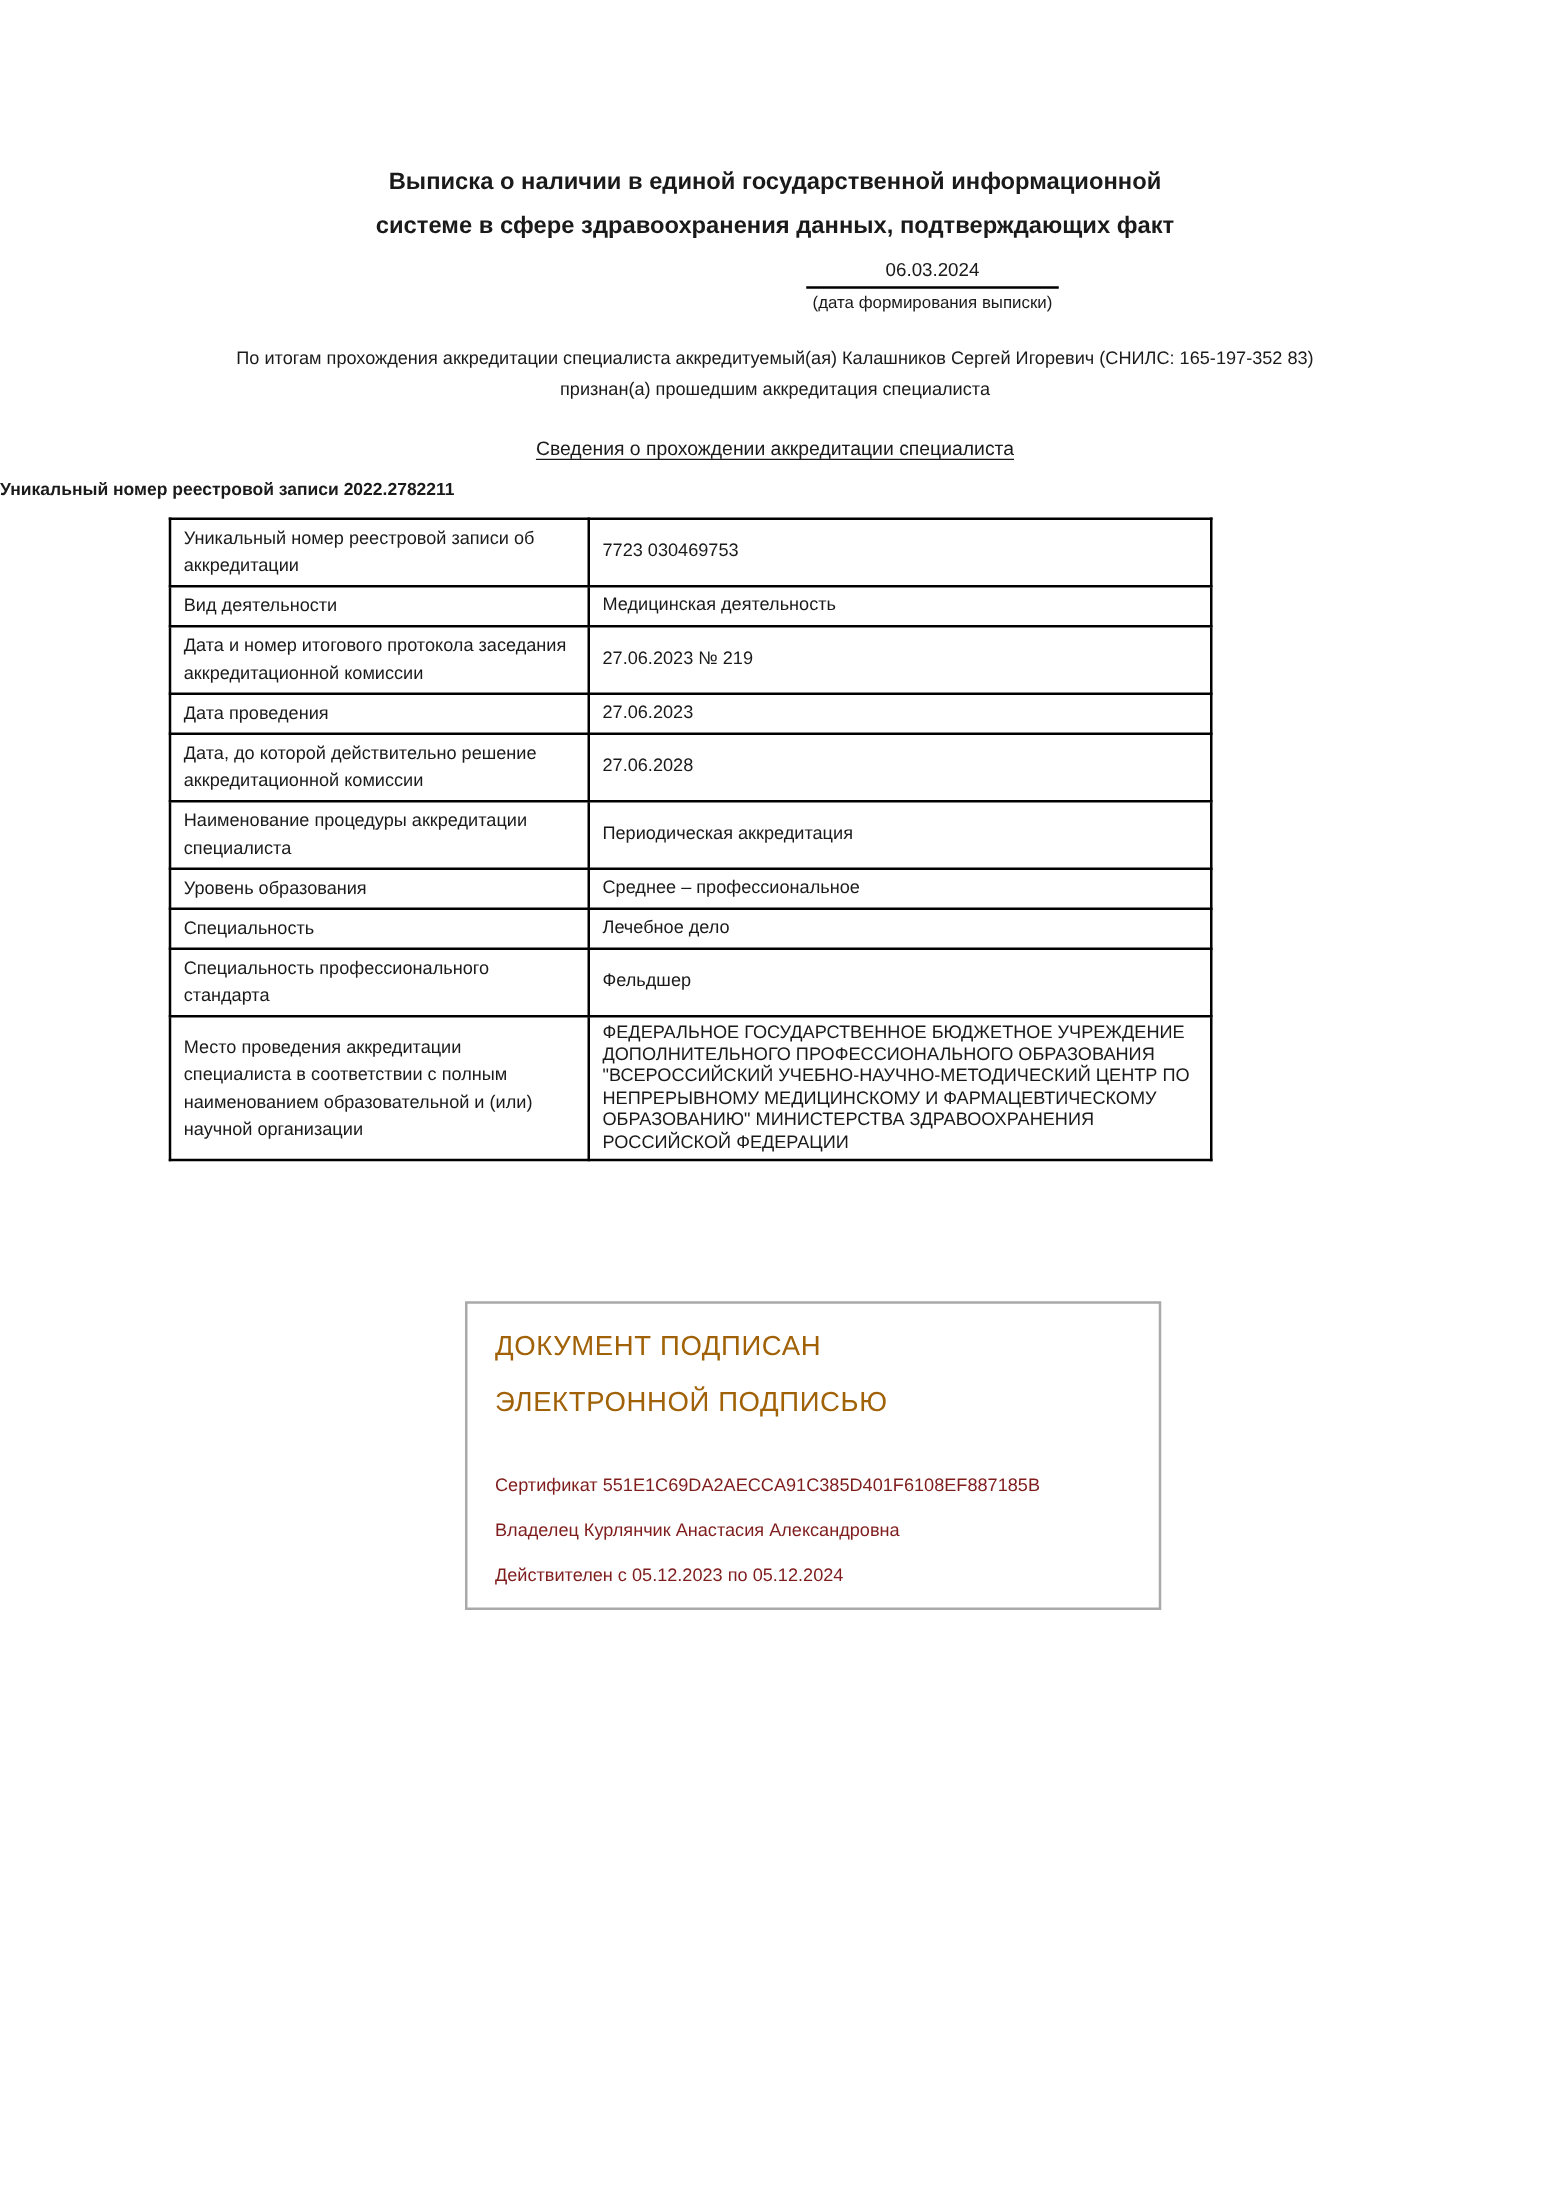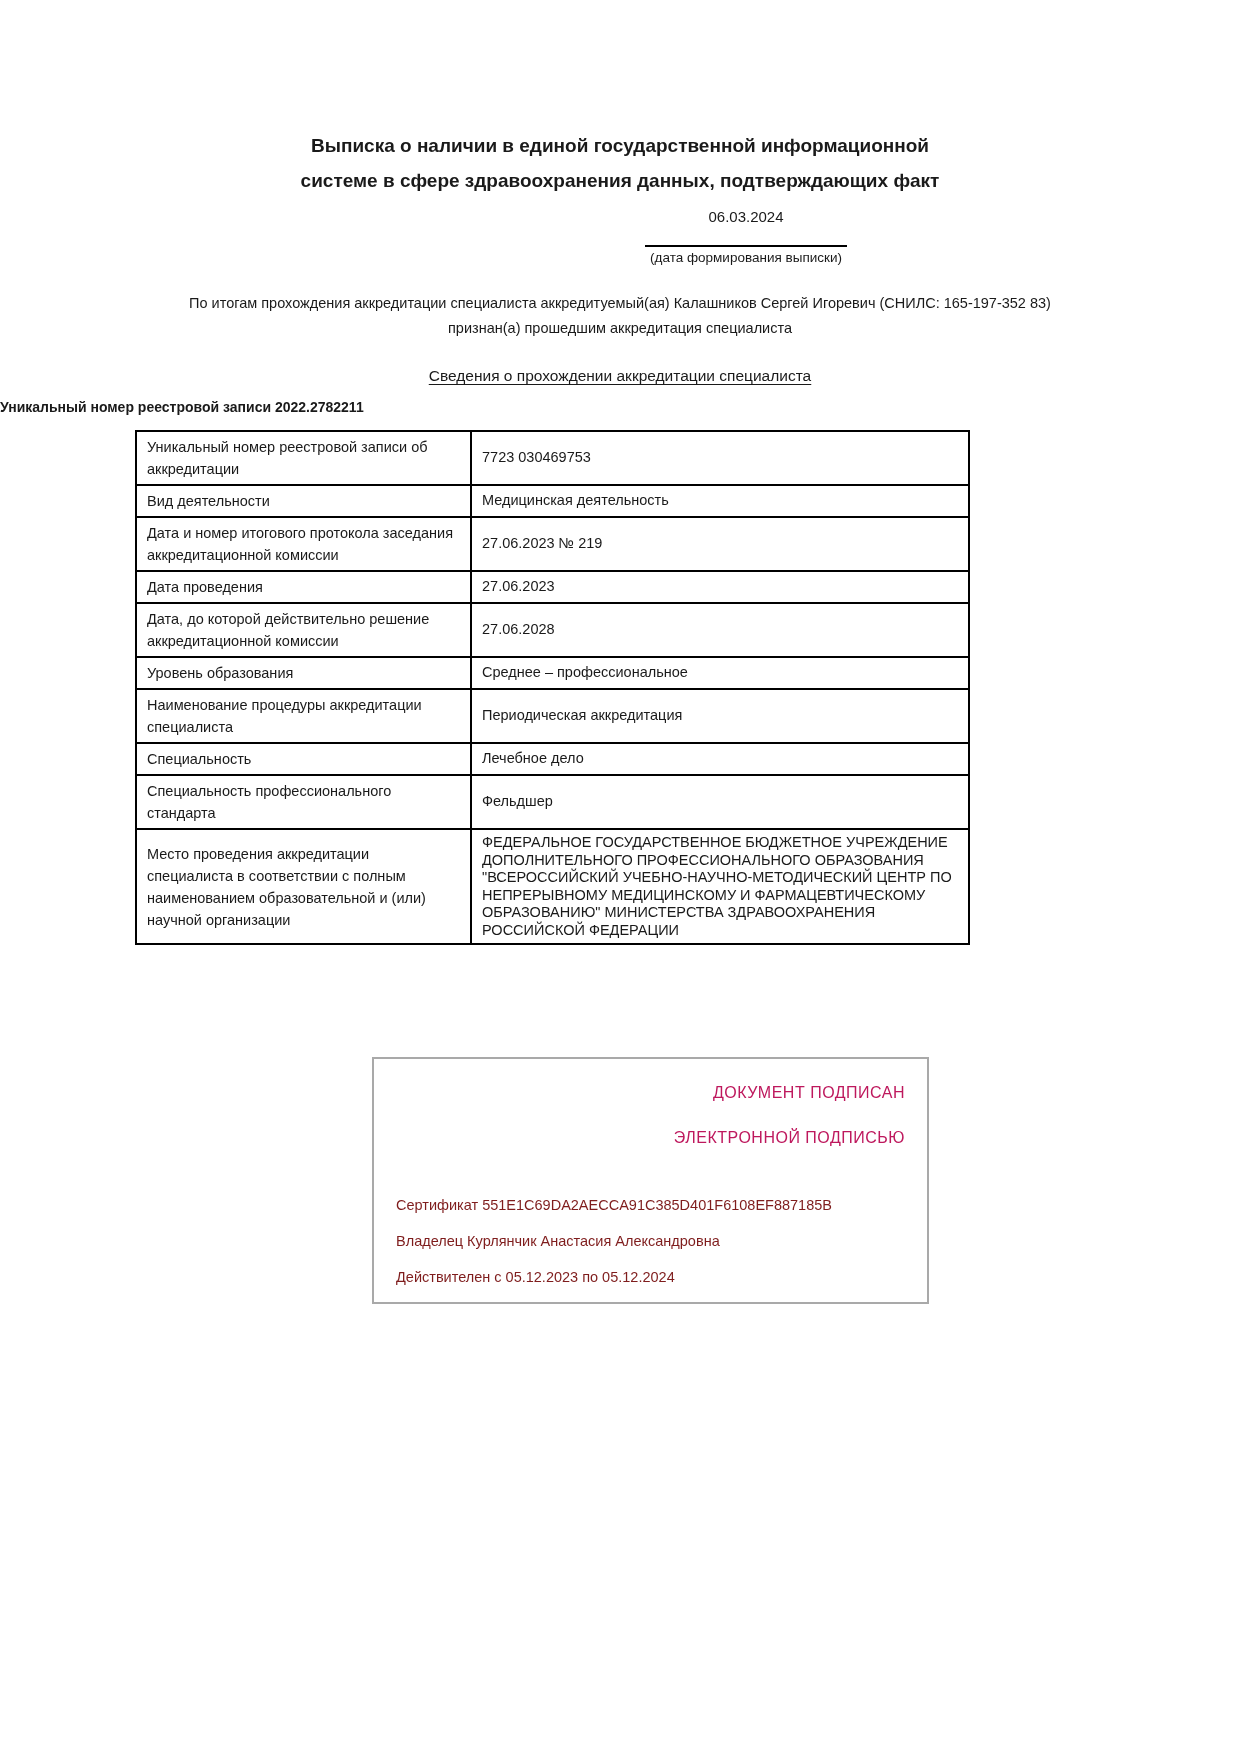--- a/index.html
+++ b/index.html
@@ -3,31 +3,31 @@
 <meta charset="utf-8">
 <style>
   * { margin:0; padding:0; box-sizing:border-box; }
   html, body { background:#ffffff; }
   .page {
     width:1240px; height:1755px; background:#ffffff; position:relative;
     font-family:Liberation Sans, sans-serif; color:#1a1a1a; overflow:hidden;
   }
   .doc-title { padding-top:128px; text-align:center; font-weight:bold; font-size:19px; line-height:35px; }
   .date-block { margin:10px 0 0 645px; width:202px; text-align:center; }
-  .date-value { display:block; font-size:15px; border-bottom:2px solid #000; padding-bottom:20px; }
+  .date-value { display:block; font-size:15px; border-bottom:2px solid #000; padding-bottom:4px; }
   .date-caption { font-size:13.5px; padding-top:3px; }
   .intro { margin-top:26px; text-align:center; font-size:14.5px; line-height:25px; }
   .section-title { margin-top:26px; text-align:center; font-size:15.5px; text-decoration:underline; text-underline-offset:3px; }
   .registry-heading { margin-top:14px; text-align:left; font-size:14px; font-weight:bold; }
   table.acc { border-collapse:collapse; margin:15px 0 0 135px; width:835px; }
   table.acc td { border:2px solid #000; vertical-align:middle; font-size:14.5px; padding:4px 12px 4px 10px; }
   td.lbl { width:335px; line-height:22px; }
   td.val { line-height:17.5px; }
   .sign-box { margin:112px 0 0 372px; width:557px; border:2px solid #a9a9a9; padding:24px 22px 16px 22px; }
-  .sign-head { text-align:right; color:#be185d; font-size:16px; letter-spacing:0.5px; line-height:19px; }
+  .sign-head { text-align:left; color:#a16207; font-size:22px; letter-spacing:0.5px; line-height:19px; }
   .sign-head-2 { margin-top:26px; }
   .sign-details { margin-top:50px; }
   .sign-detail { color:#7f1d1d; font-size:14.5px; line-height:17px; }
   .sign-detail + .sign-detail { margin-top:19px; }
 </style>
 </head>
 <body>
 
 <div class="page">
 
@@ -66,26 +66,26 @@
       </tr>
       <tr>
         <td class="lbl">Дата проведения</td>
         <td class="val">27.06.2023</td>
       </tr>
       <tr>
         <td class="lbl">Дата, до которой действительно решение аккредитационной комиссии</td>
         <td class="val">27.06.2028</td>
       </tr>
       <tr>
+        <td class="lbl">Наименование процедуры аккредитации специалиста</td>
+        <td class="val">Периодическая аккредитация</td>
+      </tr>
+      <tr>
         <td class="lbl">Уровень образования</td>
         <td class="val">Среднее – профессиональное</td>
-      </tr>
-      <tr>
-        <td class="lbl">Наименование процедуры аккредитации специалиста</td>
-        <td class="val">Периодическая аккредитация</td>
       </tr>
       <tr>
         <td class="lbl">Специальность</td>
         <td class="val">Лечебное дело</td>
       </tr>
       <tr>
         <td class="lbl">Специальность профессионального стандарта</td>
         <td class="val">Фельдшер</td>
       </tr>
       <tr>

